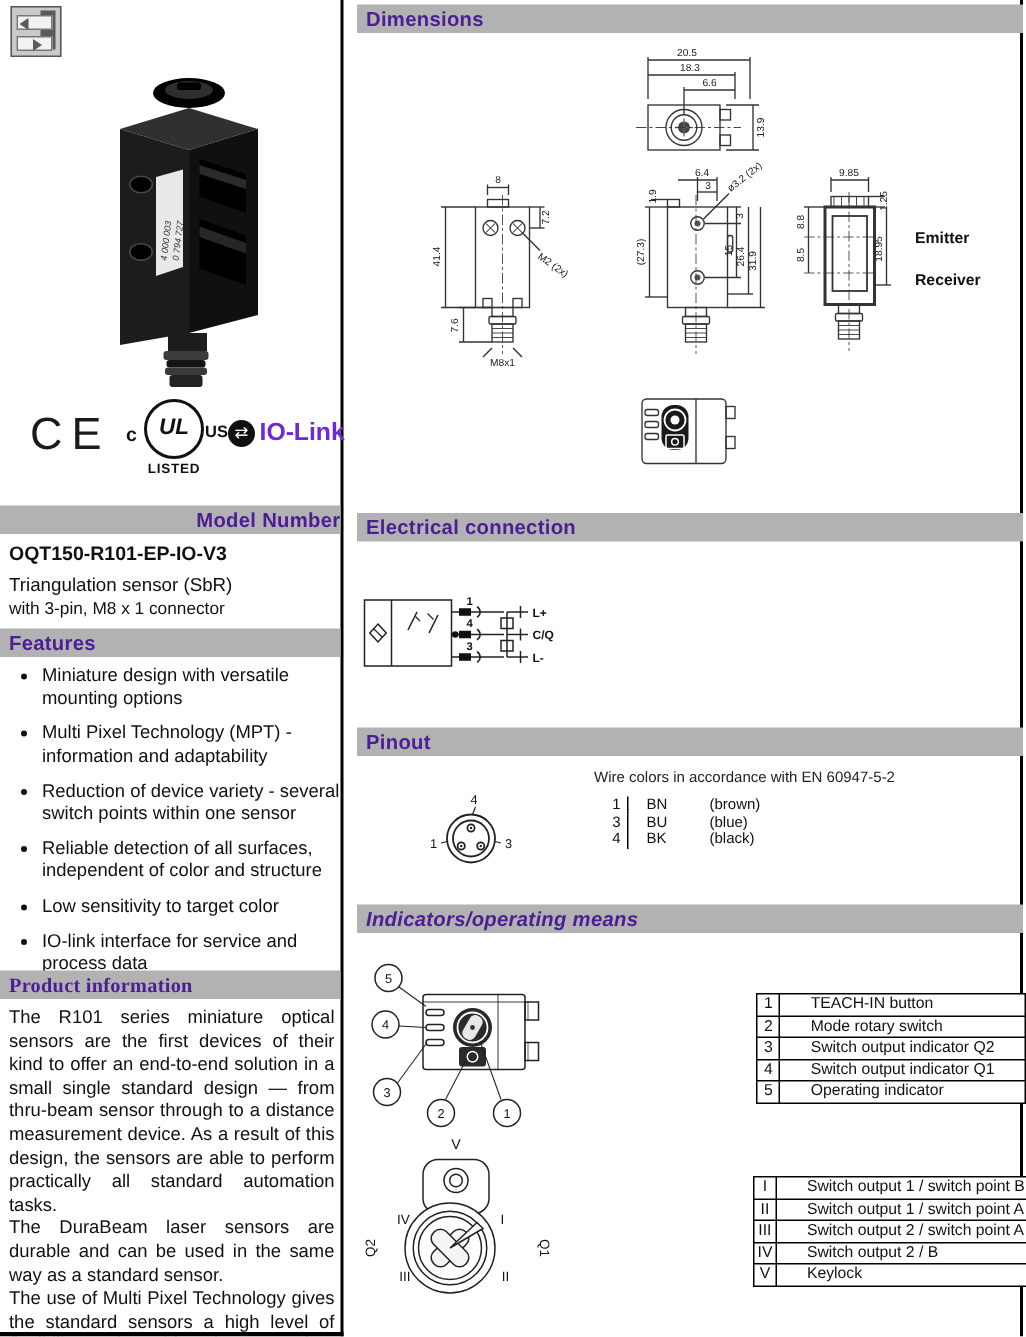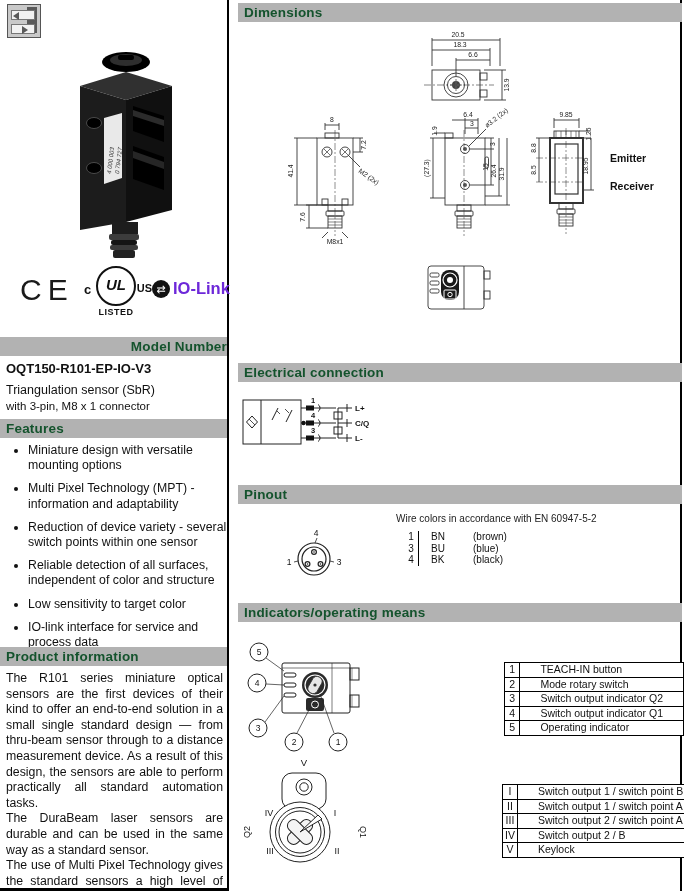--- a/index.html
+++ b/index.html
@@ -4,21 +4,21 @@
 <style>
   html,body { margin:0; padding:0; }
   body {
     width:684px; height:891px; position:relative; background:#ffffff;
     font-family:"Liberation Sans", sans-serif; color:#111; overflow:hidden;
   }
   .frame-line { position:absolute; background:#000; }
   .sec-hdr {
     position:absolute; background:#b2b2b2; height:19px; line-height:19px;
     font-weight:bold; font-size:13.5px; padding-left:6px; box-sizing:border-box;
-    color:#14532d; letter-spacing:0.2px;
+    color:#4c1d95; letter-spacing:0.2px;
   }
   .hdr-left { left:0; width:227px; }
   .hdr-right { left:238px; width:444px; }
 
   
   .model-number { position:absolute; left:6px; top:361px; font-size:13px; font-weight:bold; }
   .model-desc   { position:absolute; left:6px; top:383px; font-size:12.5px; }
   .model-sub    { position:absolute; left:6px; top:400px; font-size:11.5px; }
   .features-list { position:absolute; left:8px; top:443px; width:214px; margin:0;
     padding:0 0 0 20px; font-size:12.3px; line-height:15.2px; }
@@ -127,21 +127,21 @@
 <div class="sec-hdr hdr-left" style="top:419px;">Features</div>
 <ul class="features-list">
   <li>Miniature design with versatile mounting options</li>
   <li>Multi Pixel Technology (MPT) - information and adaptability</li>
   <li>Reduction of device variety - several switch points within one sensor</li>
   <li>Reliable detection of all surfaces, independent of color and structure</li>
   <li>Low sensitivity to target color</li>
   <li>IO-link interface for service and process data</li>
 </ul>
 
-<div class="sec-hdr hdr-left" style="top:647px;">Product information</div>
+<div class="sec-hdr hdr-left" style="top:647px;font-family:Liberation Serif, serif;">Product information</div>
 <div class="prod-info">
   <p>The R101 series miniature optical sensors are the first devices of their kind to offer an end-to-end solution in a small single standard design — from thru-beam sensor through to a distance measurement device. As a result of this design, the sensors are able to perform practically all standard automation tasks.</p>
   <p>The DuraBeam laser sensors are durable and can be used in the same way as a standard sensor.</p>
   <p>The use of Multi Pixel Technology gives the standard sensors a high level of flexibility and enables them to adapt more effectively to their operating environment.</p>
 </div>
 
 <div class="sec-hdr hdr-right" style="top:3px;">Dimensions</div>
 
 <svg style="position:absolute;left:238px;top:26px;" width="444" height="332" viewBox="0 0 444 332" fill="none" stroke="#333" stroke-width="0.9">
 
@@ -302,21 +302,21 @@
     <rect x="203" y="244" width="18" height="30" rx="8" fill="#1a1a1a" stroke="none"></rect>
     <circle cx="212" cy="254" r="7" stroke="#fff" stroke-width="1.2"></circle>
     <circle cx="212" cy="254" r="3" fill="#fff" stroke="none"></circle>
     <rect x="206" y="264" width="12" height="9" rx="1" stroke="#fff" stroke-width="1"></rect>
     <circle cx="212" cy="268.5" r="2.2" stroke="#fff" stroke-width="1"></circle>
     <rect x="246" y="245" width="6" height="8"></rect>
       <rect x="246" y="265" width="6" height="8"></rect>
   </g>
 </svg>
 
-<div class="sec-hdr hdr-right" style="top:363px;">Electrical connection</div>
+<div class="sec-hdr hdr-right" style="top:342px;">Electrical connection</div>
 
 <svg style="position:absolute;left:240px;top:390px;" width="170" height="72" viewBox="0 0 170 72" fill="none" stroke="#222" stroke-width="1">
   <rect x="3" y="10" width="58" height="44"></rect>
   <line x1="21" y1="10" x2="21" y2="54"></line>
   <polygon points="12,26 17.5,32 12,38 6.5,32"></polygon>
   <line x1="9" y1="29" x2="15" y2="35" stroke-width="0.8"></line>
   <line x1="32" y1="30" x2="38" y2="18"></line>
     <line x1="37" y1="21" x2="40" y2="24" stroke-width="0.8"></line>
   <line x1="46" y1="32" x2="52" y2="20"></line>
     <line x1="45" y1="19" x2="49" y2="23" stroke-width="0.8"></line>
@@ -382,21 +382,21 @@
     <span class="wcolor">(blue)</span>
   </div>
   <div class="wire-row">
     <span class="wp">4</span>
       <span class="wsep"></span>
     <span class="wcode">BK</span>
     <span class="wcolor">(black)</span>
   </div>
 </div>
 
-<div class="sec-hdr hdr-right" style="top:603px;">Indicators/operating means</div>
+<div class="sec-hdr hdr-right" style="top:603px;font-style:italic;">Indicators/operating means</div>
 
 <svg style="position:absolute;left:240px;top:628px;" width="180" height="130" viewBox="0 0 180 130" fill="none" stroke="#222" stroke-width="1">
   <rect x="42" y="35" width="68" height="50" rx="2"></rect>
   <line x1="42" y1="40" x2="110" y2="40" stroke-width="0.6"></line>
   <line x1="92" y1="35" x2="92" y2="85" stroke-width="0.6"></line>
   <rect x="110" y="40" width="9" height="12"></rect>
     <rect x="110" y="67" width="9" height="12"></rect>
   <line x1="112" y1="40" x2="112" y2="52" stroke-width="0.5"></line>
     <line x1="112" y1="67" x2="112" y2="79" stroke-width="0.5"></line>
   <rect x="44" y="45" width="12" height="4" rx="2"></rect>

